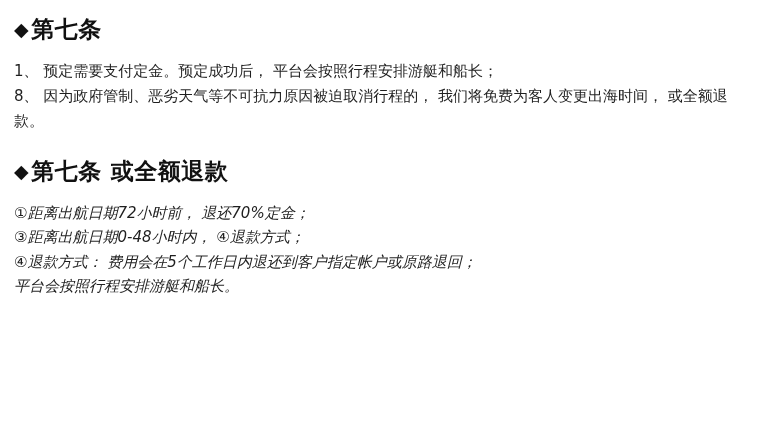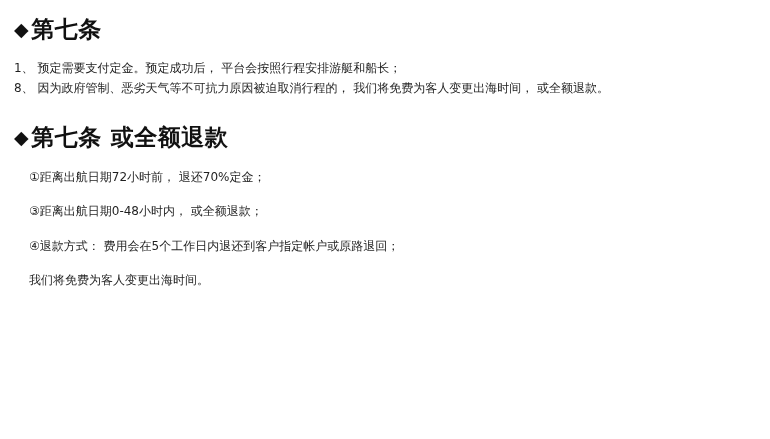--- a/index.html
+++ b/index.html
@@ -45,30 +45,31 @@
     font-size: 19px;
     line-height: 1;
     margin-right: 2px;
     color: #111111;
   }
   .heading-gap {
     display: inline-block;
     width: 9px;
   }
   .body-text {
-    font-size: 12px;
+    font-size: 15px;
     line-height: 1.62;
     color: #1f1f1f;
     margin: 0;
   }
   .para {
     margin: 0 0 1px 0;
   }
   .list-line {
-    margin: 15px;
+    margin: 0;
+    font-style: italic;
   }
 </style>
 </head>
 <body>
 
 <div class="page">
 
   <div class="section section-1">
     <div class="heading">
       <span class="diamond-icon">◆</span>
@@ -83,19 +84,19 @@
 
   <div class="section section-2">
     <div class="heading">
       <span class="diamond-icon">◆</span>
       <span>第七条</span>
       <span class="heading-gap"></span>
       <span>或全额退款</span>
     </div>
     <div class="body-text">
       <p class="list-line">①距离出航日期72小时前， 退还70%定金；</p>
-      <p class="list-line">③距离出航日期0-48小时内， 或全额退款；</p>
+      <p class="list-line">③距离出航日期0-48小时内， ④退款方式；</p>
       <p class="list-line">④退款方式： 费用会在5个工作日内退还到客户指定帐户或原路退回；</p>
-      <p class="list-line">我们将免费为客人变更出海时间。</p>
+      <p class="list-line">平台会按照行程安排游艇和船长。</p>
     </div>
   </div>
 
 </div>
 
 </body></html>

